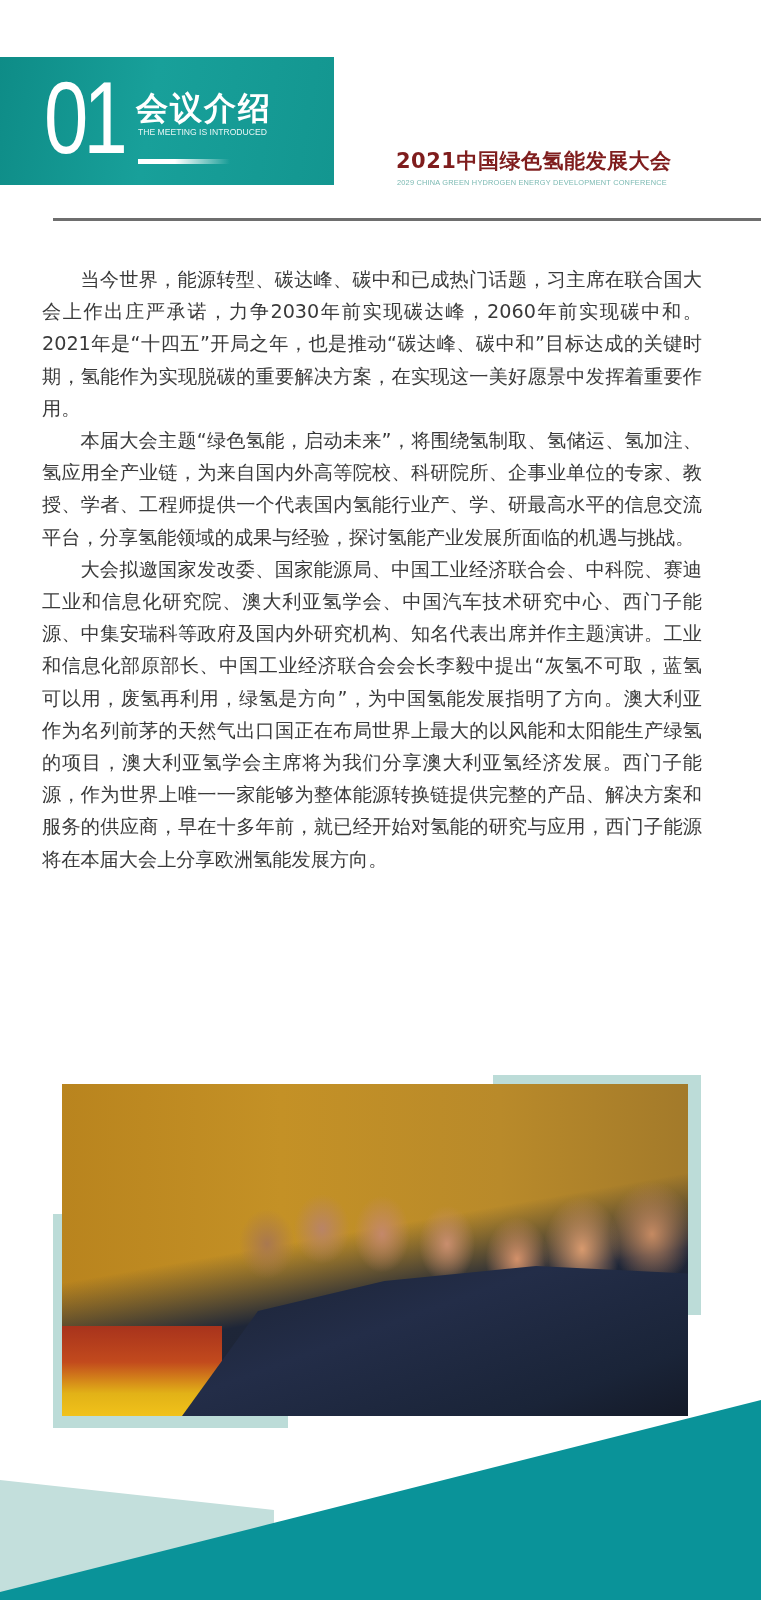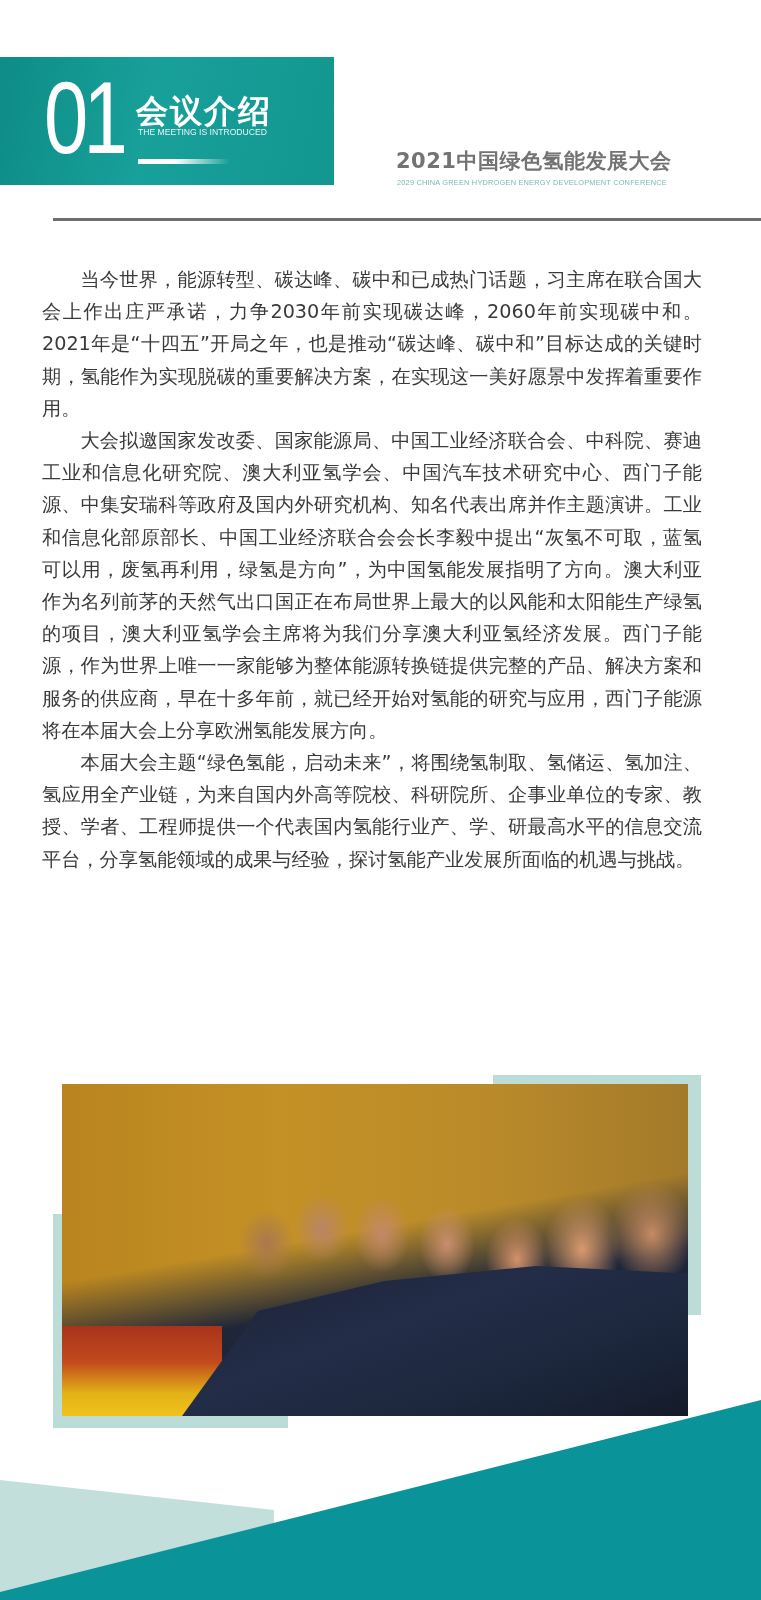--- a/index.html
+++ b/index.html
@@ -12,33 +12,33 @@
   }
   .big-num {
     position:absolute; left:44px; top:68px; color:#fff;
     font-family:"Liberation Sans",sans-serif; font-weight:300;
     font-size:102px; line-height:100px; letter-spacing:-6px;
     transform:scaleX(0.78); transform-origin:left top;
   }
   .cn-title {
     position:absolute; left:136px; top:94px; color:#fff;
     font-size:32px; line-height:34px; letter-spacing:2px;
-    font-family:Liberation Sans, sans-serif; font-weight:bold;
+    font-family:Liberation Mono, monospace; font-weight:bold;
   }
   .en-sub {
     position:absolute; left:138px; top:127px; color:#e8f6f5;
     font-family:"Liberation Sans",sans-serif; font-size:8.6px; letter-spacing:0px;
   }
   .title-bar {
     position:absolute; left:138px; top:159px; width:92px; height:5px;
     background:linear-gradient(90deg,#ffffff 40%,rgba(255,255,255,0) 100%);
   }
 
   .conf-title {
-    position:absolute; left:396px; top:147px; color:#737373;
+    position:absolute; left:396px; top:147px; color:#7f1d1d;
     font-size:21px; font-weight:bold; letter-spacing:0.5px;
     font-family:"DejaVu Sans",sans-serif;
     text-align:right;
   }
   .conf-sub {
     position:absolute; left:397px; top:178px; color:#7bb9b2;
     font-family:"Liberation Sans",sans-serif; font-size:7.4px; letter-spacing:0.2px;
   }
   .divider {
     position:absolute; left:53px; top:218px; width:708px; height:3px;
@@ -106,22 +106,22 @@
 <div class="cn-title">会议介绍</div>
 <div class="en-sub">THE MEETING IS INTRODUCED</div>
 <div class="title-bar"></div>
 
 <div class="conf-title">2021中国绿色氢能发展大会</div>
 <div class="conf-sub">2029  CHINA GREEN HYDROGEN ENERGY  DEVELOPMENT CONFERENCE</div>
 <div class="divider"></div>
 
 <div class="article">
   <p>当今世界，能源转型、碳达峰、碳中和已成热门话题，习主席在联合国大会上作出庄严承诺，力争2030年前实现碳达峰，2060年前实现碳中和。2021年是“十四五”开局之年，也是推动“碳达峰、碳中和”目标达成的关键时期，氢能作为实现脱碳的重要解决方案，在实现这一美好愿景中发挥着重要作用。</p>
+  <p>本届大会主题“绿色氢能，启动未来”，将围绕氢制取、氢储运、氢加注、氢应用全产业链，为来自国内外高等院校、科研院所、企事业单位的专家、教授、学者、工程师提供一个代表国内氢能行业产、学、研最高水平的信息交流平台，分享氢能领域的成果与经验，探讨氢能产业发展所面临的机遇与挑战。</p>
   <p>大会拟邀国家发改委、国家能源局、中国工业经济联合会、中科院、赛迪工业和信息化研究院、澳大利亚氢学会、中国汽车技术研究中心、西门子能源、中集安瑞科等政府及国内外研究机构、知名代表出席并作主题演讲。工业和信息化部原部长、中国工业经济联合会会长李毅中提出“灰氢不可取，蓝氢可以用，废氢再利用，绿氢是方向”，为中国氢能发展指明了方向。澳大利亚作为名列前茅的天然气出口国正在布局世界上最大的以风能和太阳能生产绿氢的项目，澳大利亚氢学会主席将为我们分享澳大利亚氢经济发展。西门子能源，作为世界上唯一一家能够为整体能源转换链提供完整的产品、解决方案和服务的供应商，早在十多年前，就已经开始对氢能的研究与应用，西门子能源将在本届大会上分享欧洲氢能发展方向。</p>
-  <p>本届大会主题“绿色氢能，启动未来”，将围绕氢制取、氢储运、氢加注、氢应用全产业链，为来自国内外高等院校、科研院所、企事业单位的专家、教授、学者、工程师提供一个代表国内氢能行业产、学、研最高水平的信息交流平台，分享氢能领域的成果与经验，探讨氢能产业发展所面临的机遇与挑战。</p>
 </div>
 
 <div class="photo-accent-top"></div>
 <div class="photo-accent-right"></div>
 <div class="photo-accent-left"></div>
 <div class="photo-accent-bottom"></div>
 <div class="photo">
   <div class="photo-floor"></div>
   <div class="photo-suits"></div>
 

